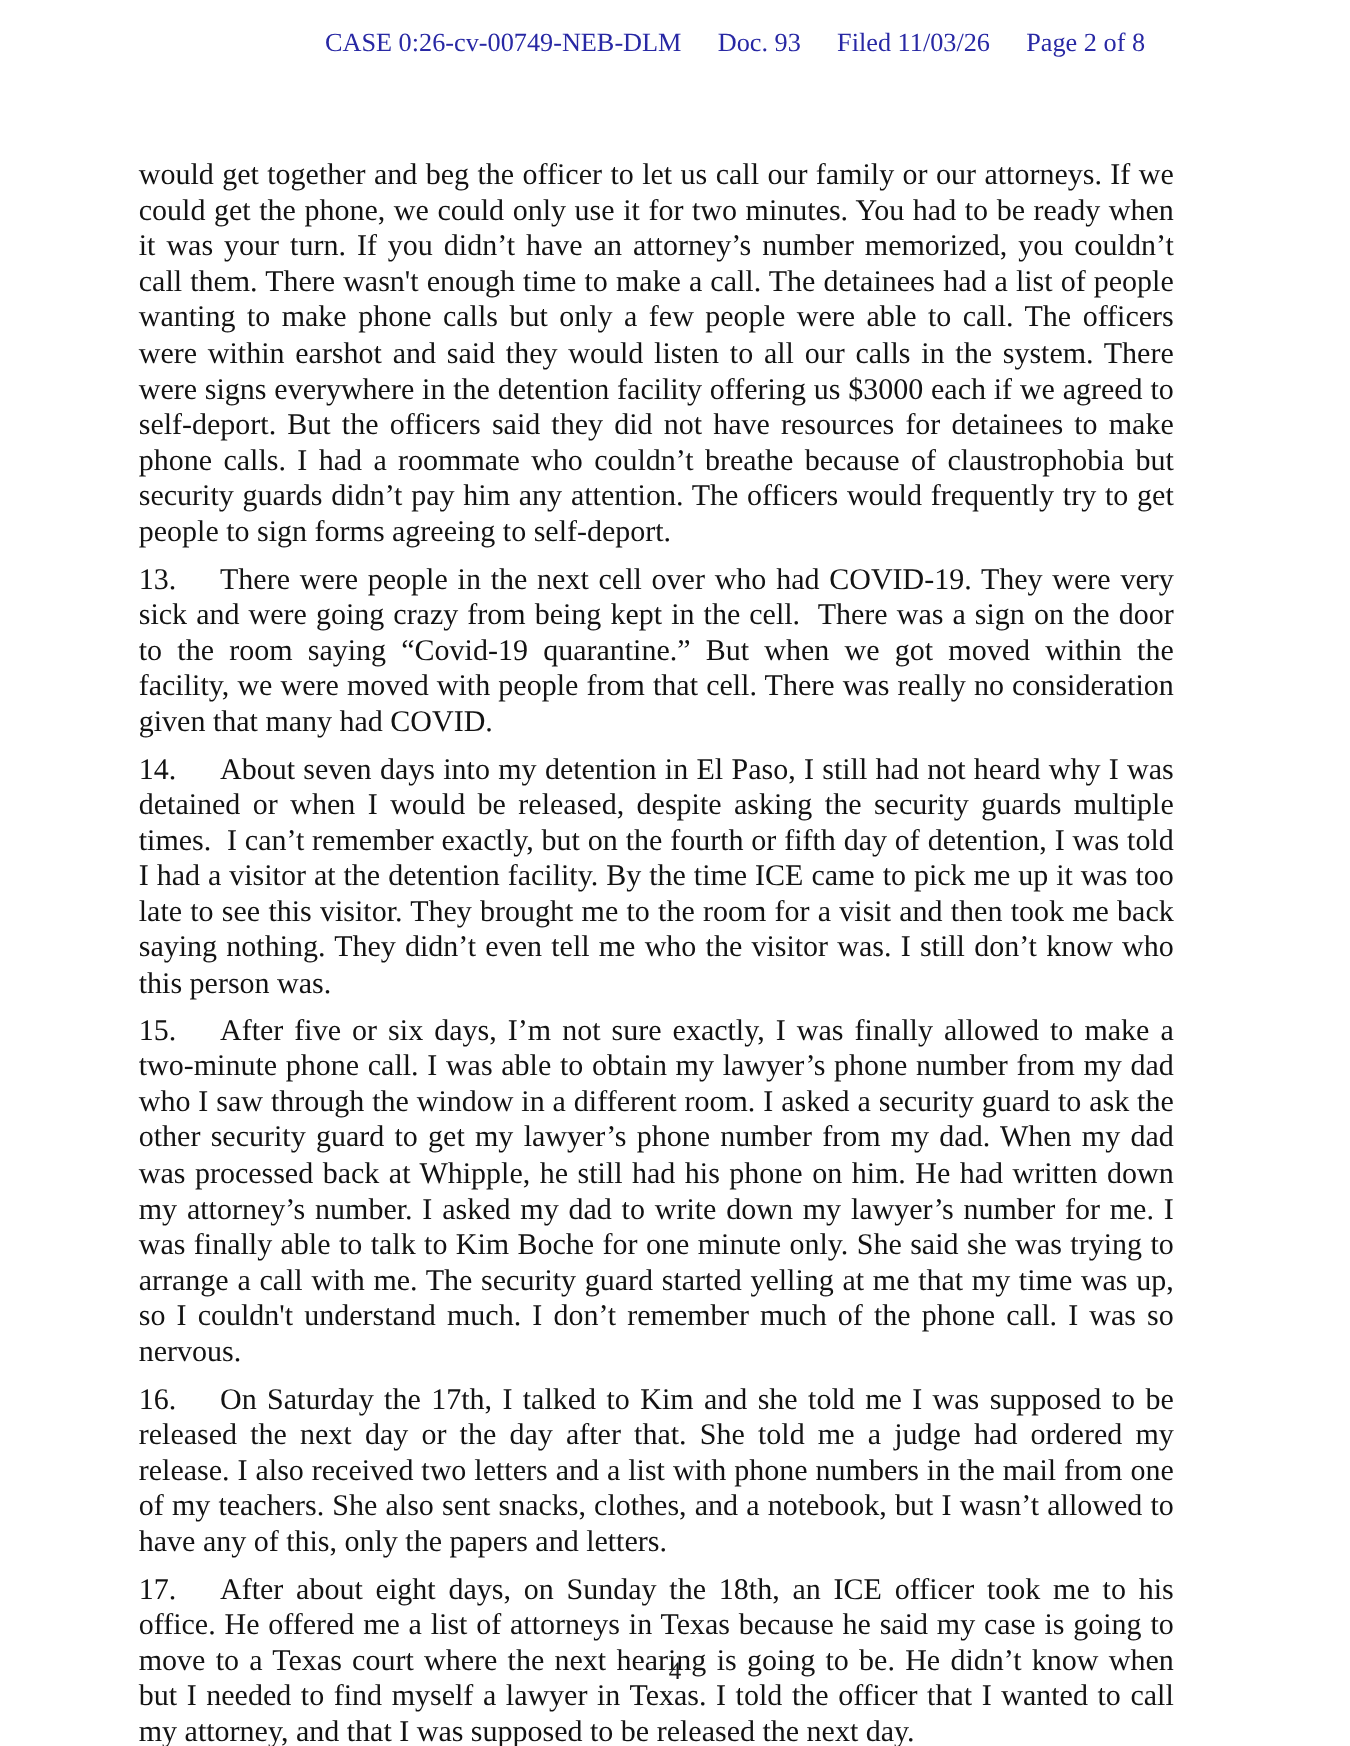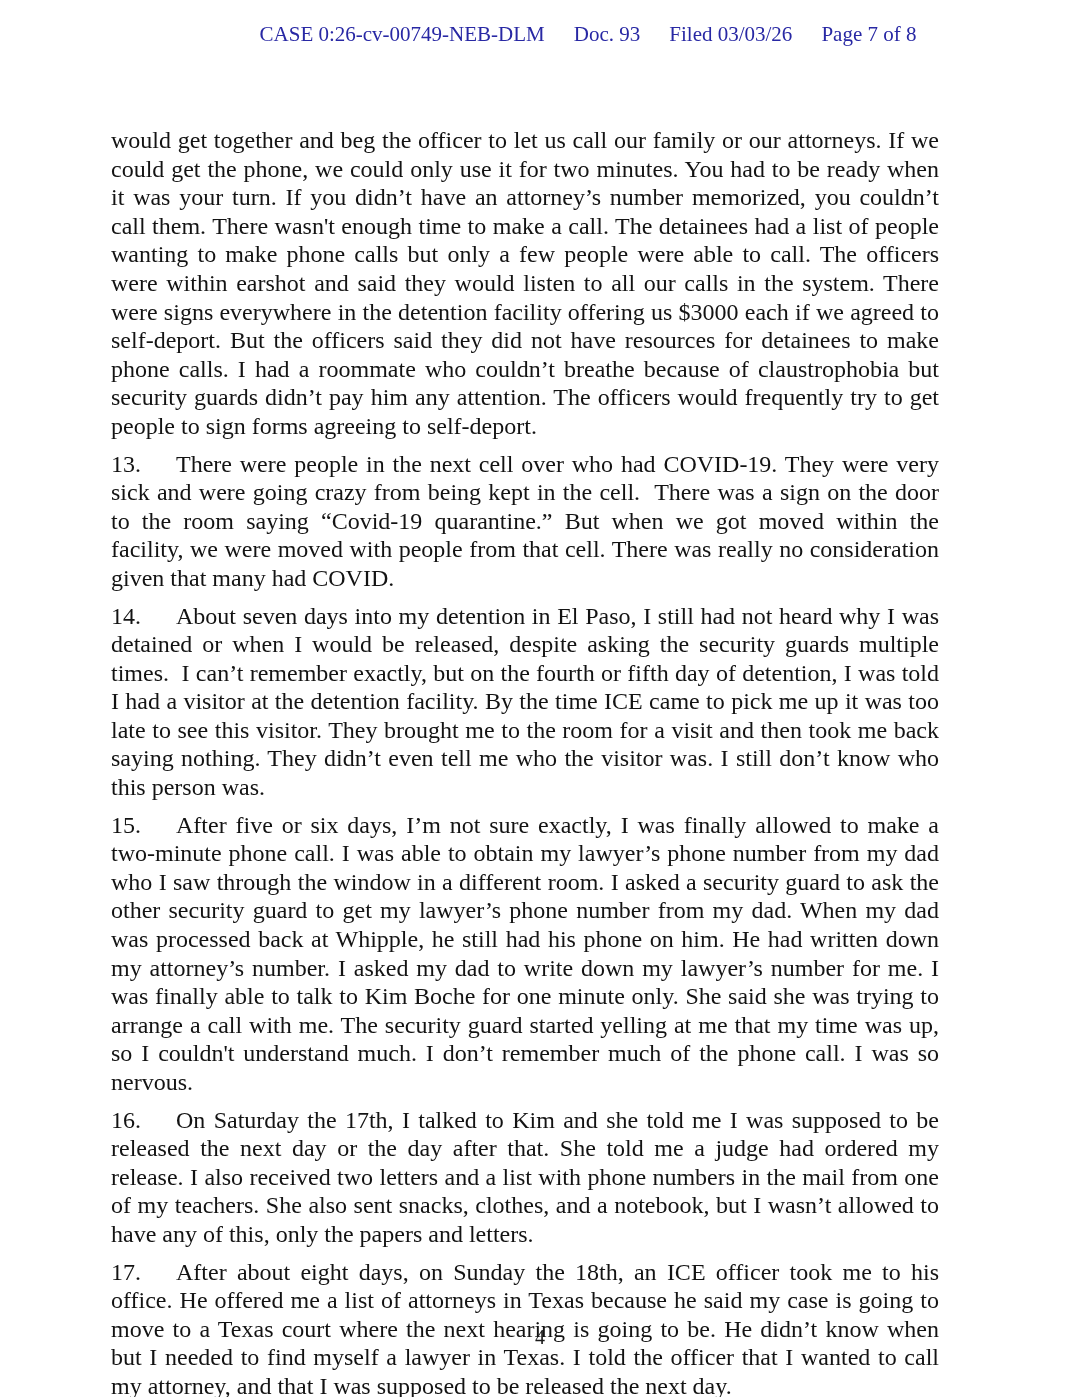--- a/index.html
+++ b/index.html
@@ -57,22 +57,22 @@
   }
 </style>
 </head>
 <body>
 
 <div class="page">
 
   <header class="stamp">
     <span>CASE 0:26-cv-00749-NEB-DLM</span>
     <span>Doc. 93</span>
-    <span>Filed 03/03/26</span>
-    <span>Page 7 of 8</span>
+    <span>Filed 11/03/26</span>
+    <span>Page 2 of 8</span>
   </header>
 
   <main class="doc-body">
     <p><span>would get together and beg the officer to let us call our family or our attorneys. If we could get the phone, we could only use it for two minutes. You had to be ready when it was your turn. If you didn’t have an attorney’s number memorized, you couldn’t call them. There wasn't enough time to make a call. The detainees had a list of people wanting to make phone calls but only a few people were able to call. The officers were within earshot and said they would listen to all our calls in the system. There were signs everywhere in the detention facility offering us $3000 each if we agreed to self-deport. But the officers said they did not have resources for detainees to make phone calls. I had a roommate who couldn’t breathe because of claustrophobia but security guards didn’t pay him any attention. The officers would frequently try to get people to sign forms agreeing to self-deport.</span></p>
 
     <p><span class="pnum">13.</span><span>There were people in the next cell over who had COVID-19. They were very sick and were going crazy from being kept in the cell.&nbsp; There was a sign on the door to the room saying “Covid-19 quarantine.” But when we got moved within the facility, we were moved with people from that cell. There was really no consideration given that many had COVID.</span></p>
 
     <p><span class="pnum">14.</span><span>About seven days into my detention in El Paso, I still had not heard why I was detained or when I would be released, despite asking the security guards multiple times.&nbsp; I can’t remember exactly, but on the fourth or fifth day of detention, I was told I had a visitor at the detention facility. By the time ICE came to pick me up it was too late to see this visitor. They brought me to the room for a visit and then took me back saying nothing. They didn’t even tell me who the visitor was. I still don’t know who this person was.</span></p>
 
     <p><span class="pnum">15.</span><span>After five or six days, I’m not sure exactly, I was finally allowed to make a two-minute phone call. I was able to obtain my lawyer’s phone number from my dad who I saw through the window in a different room. I asked a security guard to ask the other security guard to get my lawyer’s phone number from my dad. When my dad was processed back at Whipple, he still had his phone on him. He had written down my attorney’s number. I asked my dad to write down my lawyer’s number for me. I was finally able to talk to Kim Boche for one minute only. She said she was trying to arrange a call with me. The security guard started yelling at me that my time was up, so I couldn't understand much. I don’t remember much of the phone call. I was so nervous.</span></p>

